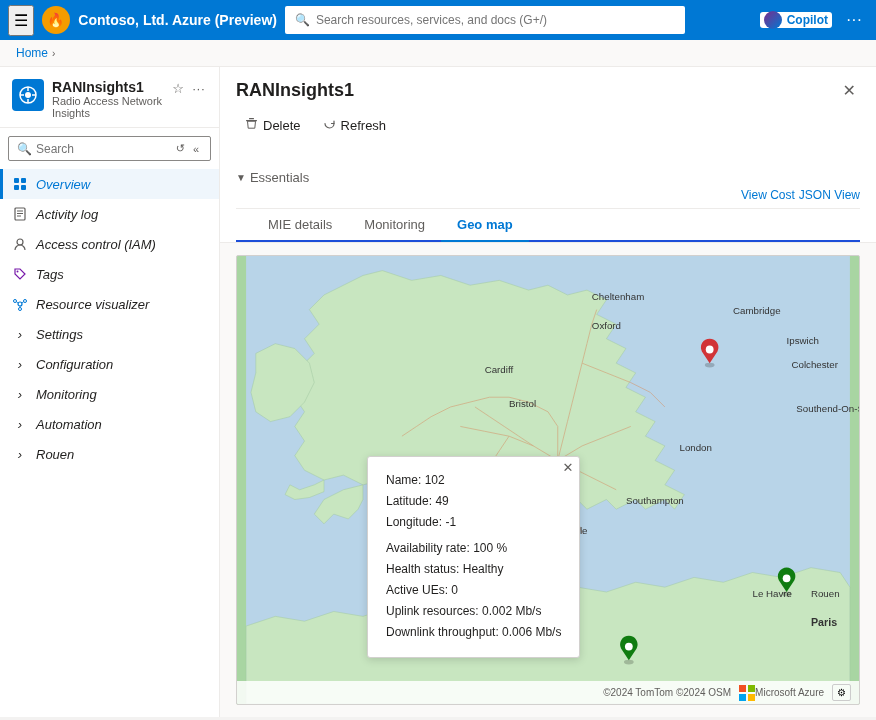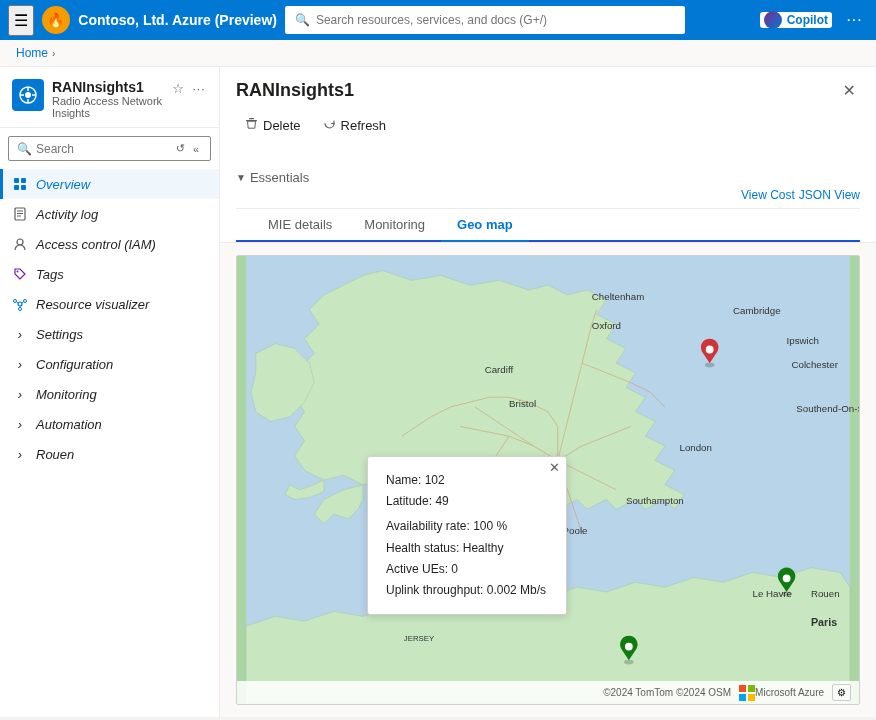--- a/index.html
+++ b/index.html
@@ -398,32 +398,38 @@
 
         
         <div class="map-popup">
           <button class="map-popup-close">✕</button>
           <p>
             <span>Name:</span> <span>102</span>
           </p>
           <p>
             <span>Latitude:</span> <span>49</span>
           </p>
+          <p>
+            <span>Longitude:</span> <span>-1</span>
+          </p>
           <div class="spacer"></div>
           <p>
             <span>Availability rate:</span> <span>100 %</span>
           </p>
           <p>
             <span>Health status:</span> <span>Healthy</span>
           </p>
           <p>
             <span>Active UEs:</span> <span>0</span>
           </p>
           <p>
-            <span>Uplink throughput:</span> <span>0.002 Mb/s</span>
+            <span>Uplink resources:</span> <span>0.002 Mb/s</span>
+          </p>
+          <p>
+            <span>Downlink throughput:</span> <span>0.006 Mb/s</span>
           </p>
         </div>
 
         
         <div class="map-footer">
           <span>©2024 TomTom  ©2024 OSM</span>
           <div class="map-footer-azure">
             <div class="azure-logo">
               <svg width="16" height="16" viewBox="0 0 16 16">
                 <rect x="0" y="0" width="7" height="7" fill="#f25022"></rect>

